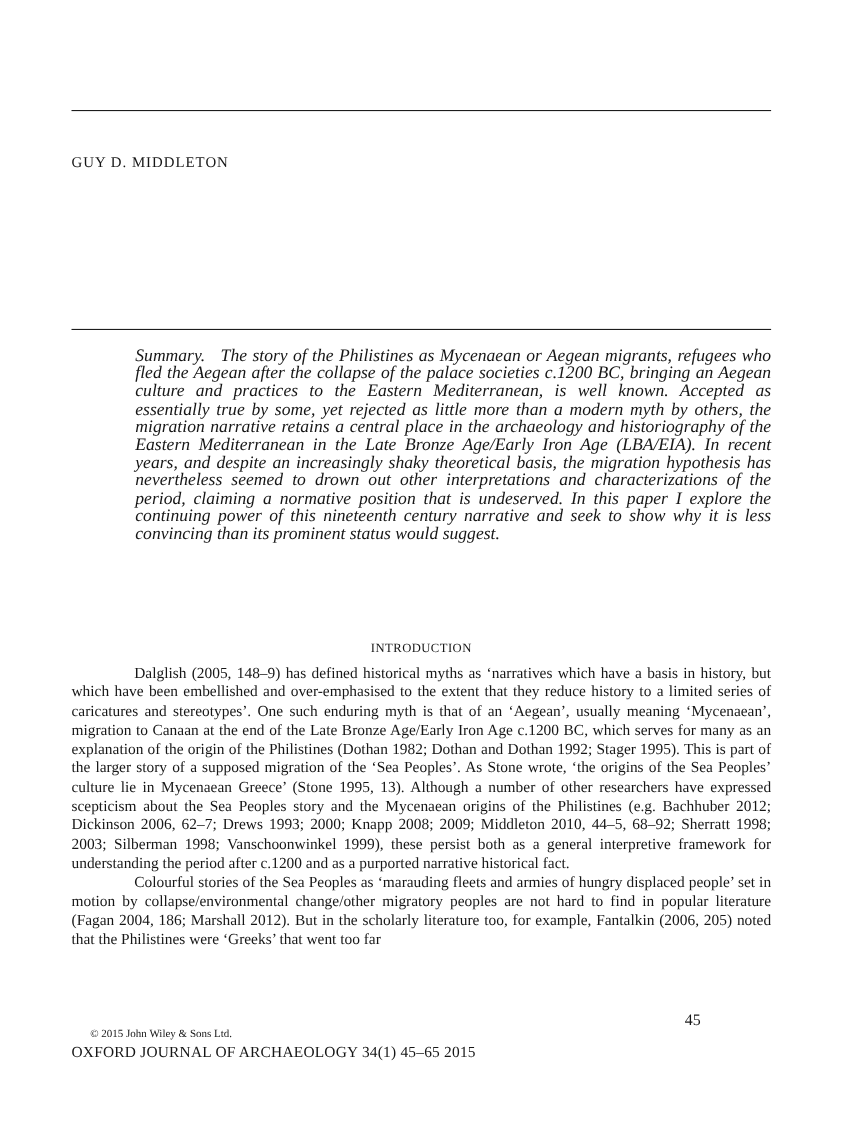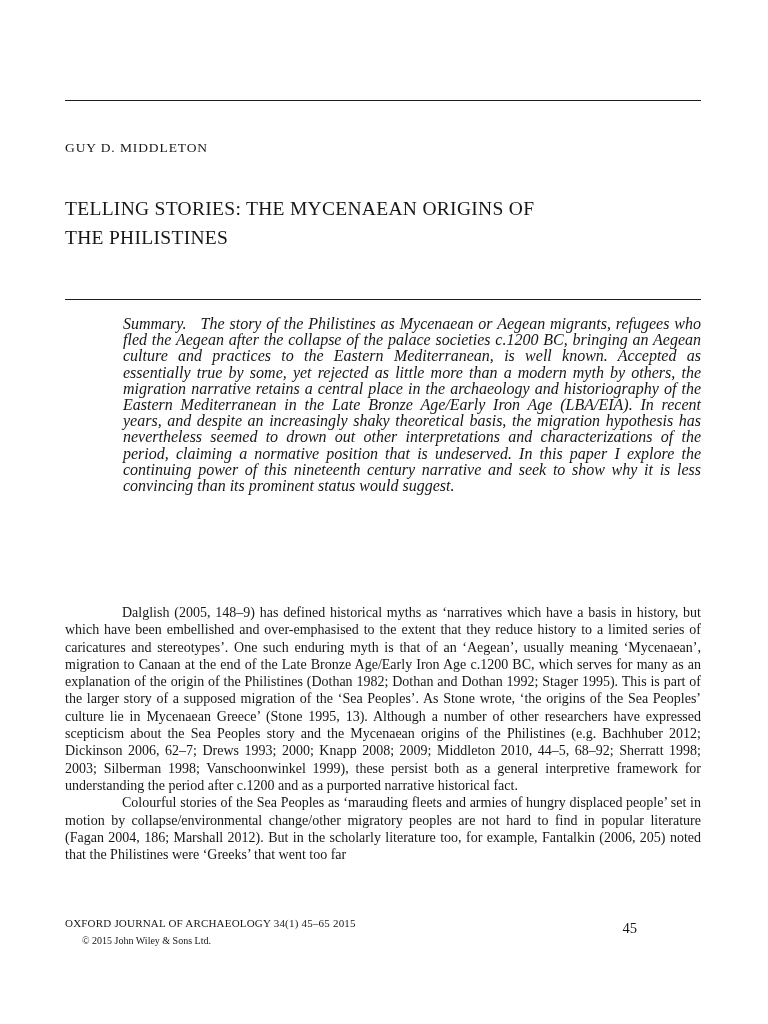--- a/index.html
+++ b/index.html
@@ -75,22 +75,22 @@
     line-height: 17.3px;
     text-align: justify;
   }
   .body-para {
     margin: 0;
     text-indent: 57px;
   }
   .footer-journal {
     position: absolute;
     left: 65px;
-    top: 917px;
-    font-size: 11px;
+    top: 950px;
+    font-size: 14px;
     letter-spacing: 0.2px;
   }
   .footer-copyright {
     position: absolute;
     left: 82px;
     top: 935px;
     font-size: 10px;
   }
   .footer-pagenum {
     position: absolute;
@@ -101,31 +101,28 @@
 </style>
 </head>
 <body>
 
 <div class="page">
 
   <div class="rule rule-top"></div>
 
   <div class="author">GUY D. MIDDLETON</div>
 
-  <h1 class="title">
-    <span>TELLING STORIES: THE MYCENAEAN ORIGINS OF</span><br>
-    <span>THE PHILISTINES</span>
-  </h1>
 
   <div class="rule rule-mid"></div>
 
   <p class="summary">
     <span class="summary-label">Summary.</span><span class="summary-body">The story of the Philistines as Mycenaean or Aegean migrants, refugees who fled the Aegean after the collapse of the palace societies c.1200 BC, bringing an Aegean culture and practices to the Eastern Mediterranean, is well known. Accepted as essentially true by some, yet rejected as little more than a modern myth by others, the migration narrative retains a central place in the archaeology and historiography of the Eastern Mediterranean in the Late Bronze Age/Early Iron Age (LBA/EIA). In recent years, and despite an increasingly shaky theoretical basis, the migration hypothesis has nevertheless seemed to drown out other interpretations and characterizations of the period, claiming a normative position that is undeserved. In this paper I explore the continuing power of this nineteenth century narrative and seek to show why it is less convincing than its prominent status would suggest.</span>
   </p>
 
+  <div class="section-heading">INTRODUCTION</div>
 
   <div class="body-text">
     <p class="body-para">Dalglish (2005, 148–9) has defined historical myths as ‘narratives which have a basis in history, but which have been embellished and over-emphasised to the extent that they reduce history to a limited series of caricatures and stereotypes’. One such enduring myth is that of an ‘Aegean’, usually meaning ‘Mycenaean’, migration to Canaan at the end of the Late Bronze Age/Early Iron Age c.1200 BC, which serves for many as an explanation of the origin of the Philistines (Dothan 1982; Dothan and Dothan 1992; Stager 1995). This is part of the larger story of a supposed migration of the ‘Sea Peoples’. As Stone wrote, ‘the origins of the Sea Peoples’ culture lie in Mycenaean Greece’ (Stone 1995, 13). Although a number of other researchers have expressed scepticism about the Sea Peoples story and the Mycenaean origins of the Philistines (e.g. Bachhuber 2012; Dickinson 2006, 62–7; Drews 1993; 2000; Knapp 2008; 2009; Middleton 2010, 44–5, 68–92; Sherratt 1998; 2003; Silberman 1998; Vanschoonwinkel 1999), these persist both as a general interpretive framework for understanding the period after c.1200 and as a purported narrative historical fact.</p>
     <p class="body-para">Colourful stories of the Sea Peoples as ‘marauding fleets and armies of hungry displaced people’ set in motion by collapse/environmental change/other migratory peoples are not hard to find in popular literature (Fagan 2004, 186; Marshall 2012). But in the scholarly literature too, for example, Fantalkin (2006, 205) noted that the Philistines were ‘Greeks’ that went too far</p>
   </div>
 
   <div class="footer-journal">OXFORD JOURNAL OF ARCHAEOLOGY 34(1) 45–65 2015</div>
 
   <div class="footer-copyright">© 2015 John Wiley &amp; Sons Ltd.</div>
 

